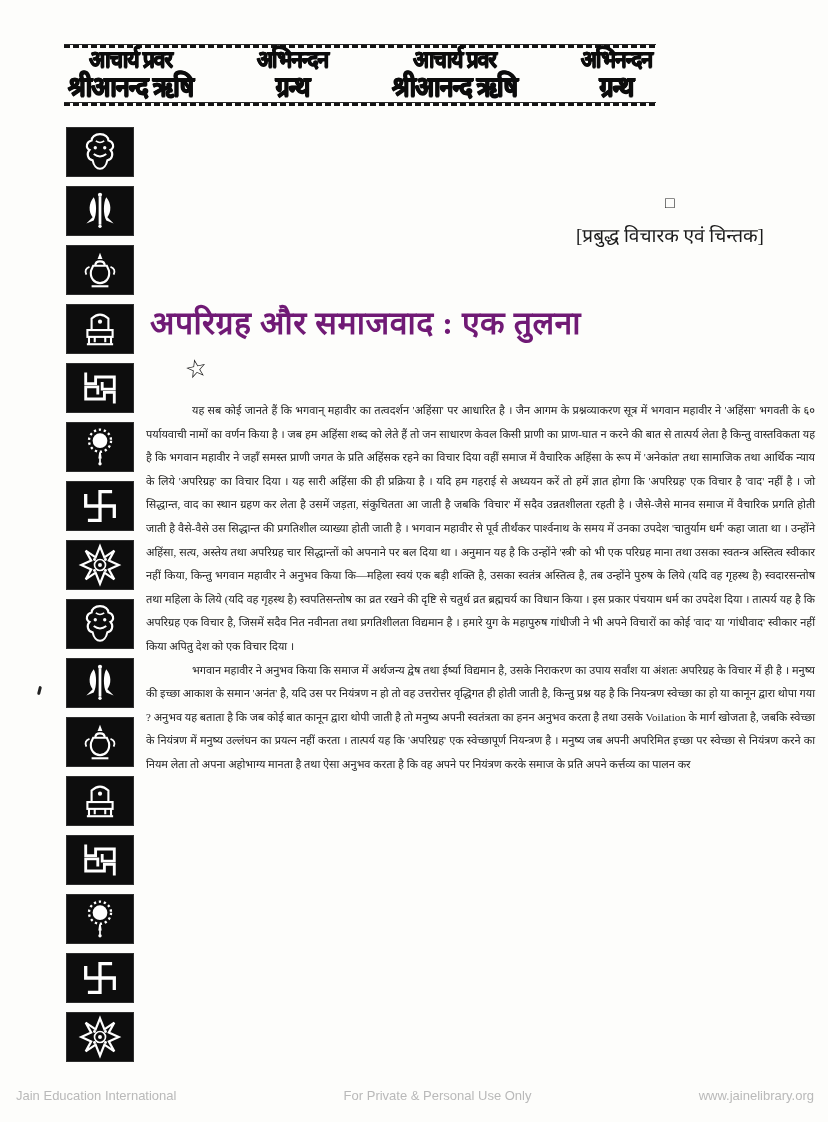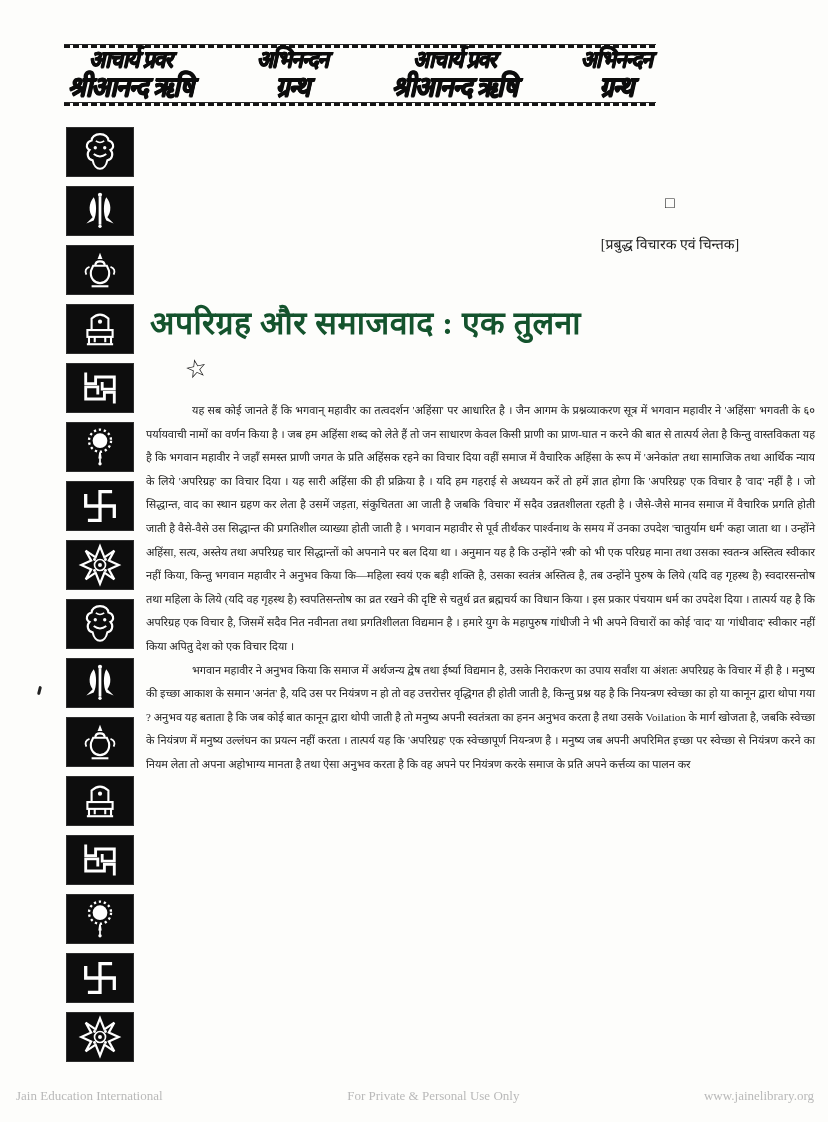--- a/index.html
+++ b/index.html
@@ -7,21 +7,21 @@
   body {
     position:relative;
     background:#fdfdfb;
     font-family:"Liberation Serif", serif;
     color:#1a1a1a;
     overflow:hidden;
   }
 
   
   .banner {
-    position:absolute; left:64px; top:44px; width:592px;font-style:italic;
+    position:absolute; left:64px; top:44px; width:592px;
   }
   .wavy {
     height:4px;
     background:repeating-linear-gradient(90deg,#141414 0 6px, transparent 6px 9px);
     border-top:1px solid #2a2a2a;
   }
   .banner-row {
     display:flex; justify-content:space-between; align-items:center;
     padding:3px 4px 4px 4px;
   }
@@ -55,27 +55,27 @@
 
   
   .author-block {
     position:absolute; left:520px; top:196px; width:300px; text-align:center;
   }
   .author-line {
     font-size:25px; font-weight:bold; letter-spacing:0.5px;
     display:flex; align-items:center; justify-content:center; gap:14px;
   }
   .author-bullet { font-size:16px; font-weight:normal; position:relative; top:-2px; }
-  .author-subtitle { font-size:14px; margin-top:20px; }
+  .author-subtitle { font-size:19px; margin-top:8px; }
 
   
   .article-title {
     position:absolute; left:150px; top:300px;
     font-size:32px; font-weight:bold; letter-spacing:0.5px;
-    color:#14532d; white-space:nowrap;
+    color:#701a75; white-space:nowrap;
   }
   .title-star {
     position:absolute; left:185px; top:354px;
     font-size:25px; color:#111; transform:rotate(-12deg);
   }
 
   
   .article-body {
     position:absolute; left:146px; top:399px; width:669px;
   }
@@ -85,21 +85,21 @@
   }
   .stray-mark {
     position:absolute; left:38px; top:686px; width:3px; height:9px;
     background:#222; border-radius:2px; transform:rotate(14deg);
   }
 
   
   .footer {
     position:absolute; left:16px; right:14px; top:1088px;
     display:flex; justify-content:space-between; align-items:baseline;
-    font-family:Liberation Serif, serif;
+    font-family:Liberation Sans, sans-serif;
     font-size:13px; color:#b9b9b9;
   }
 </style>
 </head>
 <body>
 
 <div class="page">
 
   <div class="banner">
     <div class="wavy"></div>

